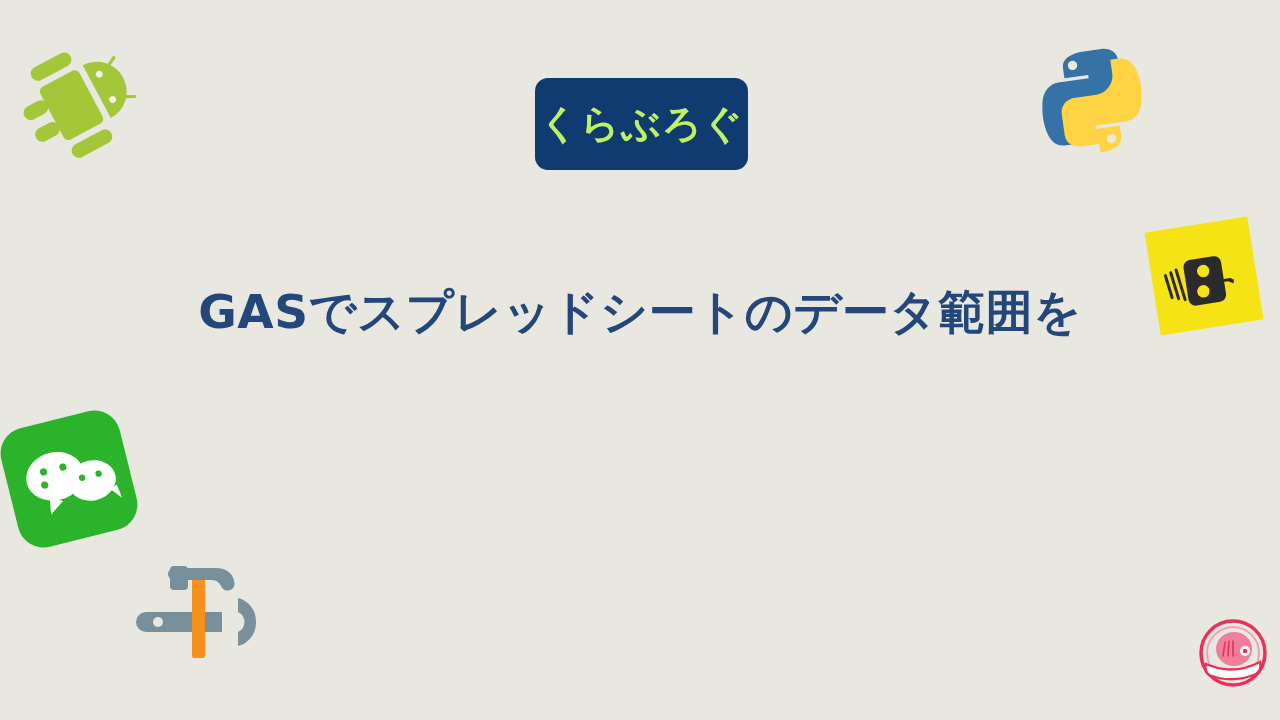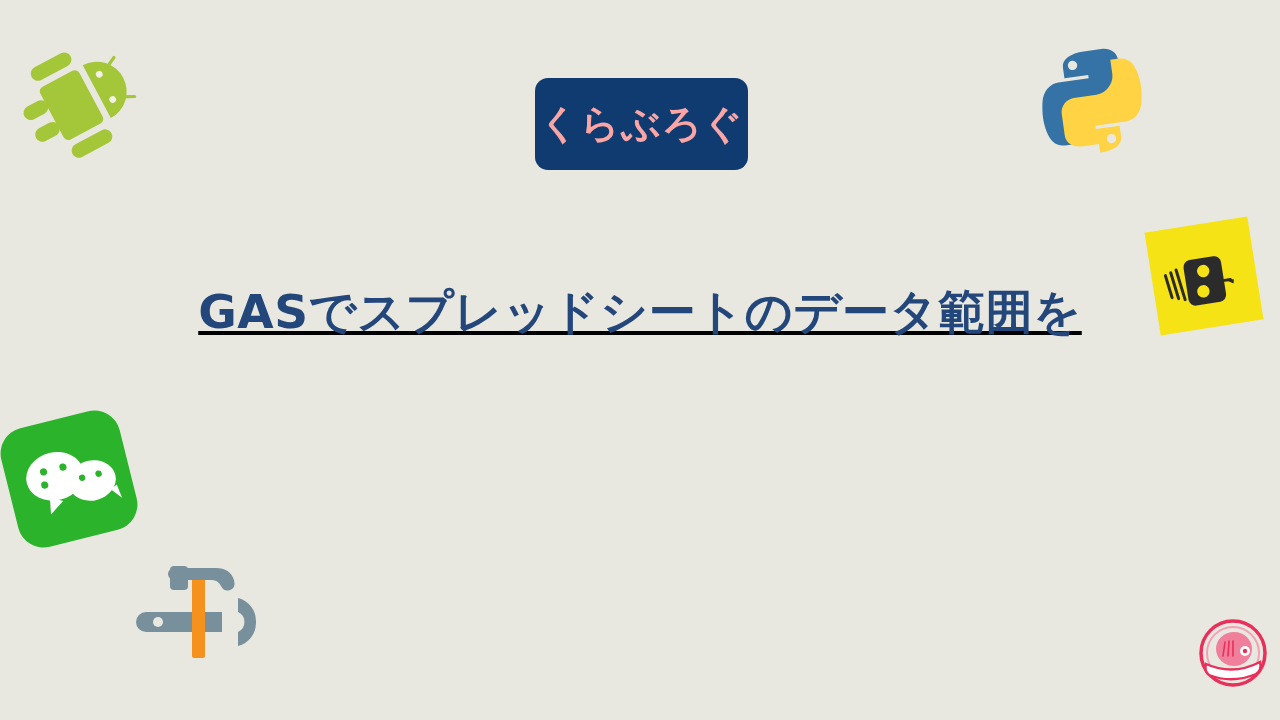--- a/index.html
+++ b/index.html
@@ -31,38 +31,37 @@
     top: 78px;
     width: 213px;
     height: 92px;
     background: #103b70;
     border-radius: 13px;
     display: flex;
     align-items: center;
     justify-content: center;
   }
   #logo-text {
-    color: #fca5a5;
+    color: #bef264;
     font-family: "DejaVu Sans", "Liberation Sans", sans-serif;
     font-size: 39px;
     font-weight: 700;
     letter-spacing: 1px;
     line-height: 1;
     white-space: nowrap;
     transform: translateY(-1px);
   }
 
   
   #title-block {
     position: absolute;
     left: 0;
     top: 280px;
     width: 1280px;
     text-align: center;
-    text-decoration: underline;
   }
   .title-line {
     color: #24477b;
     font-family: "DejaVu Sans", "Liberation Sans", sans-serif;
     font-weight: 700;
     font-size: 47px;
     line-height: 64px;
     letter-spacing: 0.5px;
     white-space: nowrap;
   }

